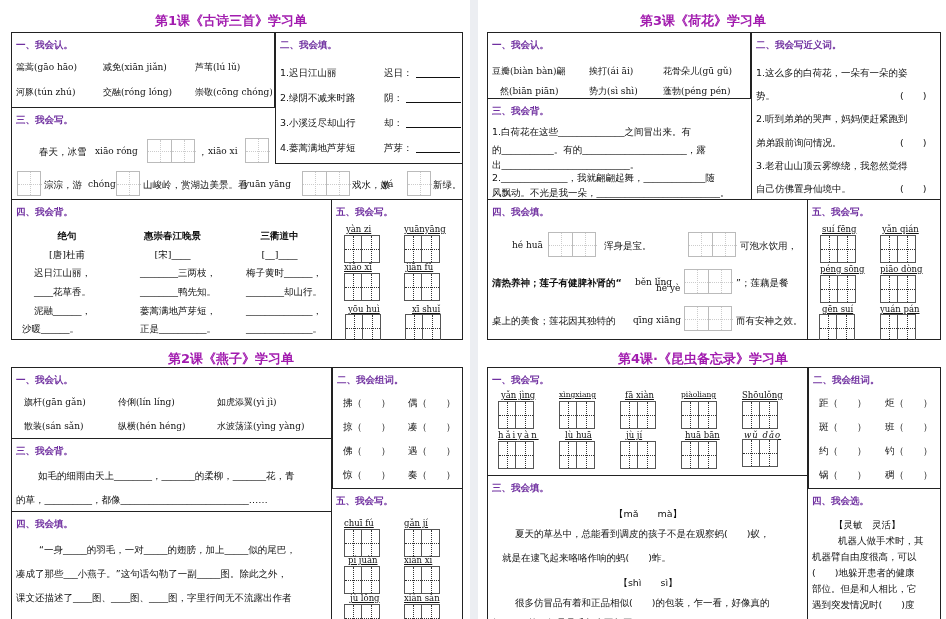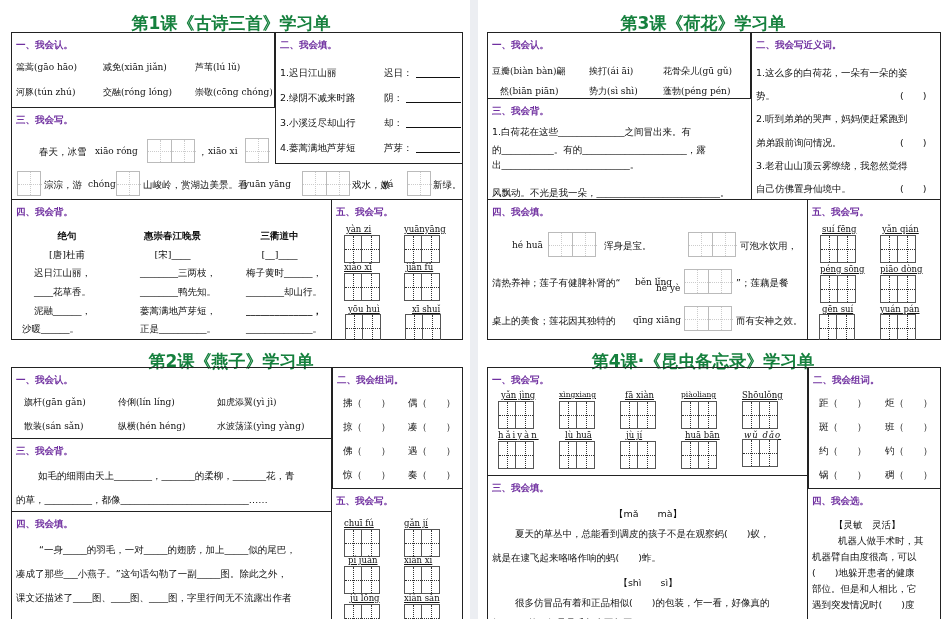--- a/index.html
+++ b/index.html
@@ -2,21 +2,21 @@
 <html><head>
 <meta charset="utf-8">
 <style>
   * { box-sizing: border-box; margin: 0; padding: 0; }
   html, body { width: 946px; height: 619px; overflow: hidden; background: #f2f3f6; }
   body { font-family: "DejaVu Sans", "Liberation Sans", sans-serif; color: #111; font-size: 10px; position: relative; }
   .page { position: absolute; top: 0; height: 619px; background: #fff; overflow: hidden; }
   .page.left { left: 0; width: 470px; }
   .page.right { left: 478px; width: 512px; }
   .gutter { position: absolute; left: 470px; top: 0; width: 8px; height: 619px; background: #eceef2; }
-  .title { position: absolute; font-weight: bold; font-size: 17px; text-align: center; color: #15803d; white-space: nowrap; }
+  .title { position: absolute; font-weight: bold; font-size: 13px; text-align: center; color: #a21caf; white-space: nowrap; }
   .box { position: absolute; border: 1px solid #222; }
   .sec { position: absolute; border-right: 1px solid #222; border-bottom: 1px solid #222; overflow: hidden; }
   .sec-h { color: #7030a0; font-weight: bold; font-size: 9.5px; position: absolute; left: 4px; top: 6px; white-space: nowrap; }
   .ln { position: absolute; white-space: nowrap; font-size: 9.5px; }
   .pin { font-family: "DejaVu Serif", "Liberation Serif", serif; font-size: 9px; }
   .blank { display: inline-block; border-bottom: 1px solid #111; height: 10px; vertical-align: -2px; }
   .tz { position: absolute; border: 1px solid #bbb; background:
         linear-gradient(#fff,#fff); }
   .tz .cell { position: absolute; top: 0; height: 100%; border-right: 1px solid #bbb; }
   .tz .cell::before { content: ""; position: absolute; left: 50%; top: 0; height: 100%; border-left: 1px dotted #ccc; }
@@ -110,21 +110,21 @@
       <div class="ln center" style="left:118px;width:85px;top:49px;">[宋]____</div>
       <div class="ln" style="left:128px;top:67px;">________三两枝，</div>
       <div class="ln" style="left:128px;top:86px;">________鸭先知。</div>
       <div class="ln" style="left:128px;top:105px;">蒌蒿满地芦芽短，</div>
       <div class="ln" style="left:128px;top:123px;">正是__________。</div>
 
       <div class="ln center" style="left:230px;width:75px;top:30px;font-weight:bold;">三衢道中</div>
       <div class="ln center" style="left:230px;width:75px;top:49px;">[__]____</div>
       <div class="ln" style="left:234px;top:67px;">梅子黄时______，</div>
       <div class="ln" style="left:234px;top:86px;">________却山行。</div>
-      <div class="ln" style="left:234px;top:105px;font-weight:bold;">______________，</div>
+      <div class="ln" style="left:234px;top:105px;">______________，</div>
       <div class="ln" style="left:234px;top:123px;">______________。</div>
     </div>
 
     <div class="sec" style="left:320px;top:167px;width:131px;height:140px;border-right:none;border-bottom:none;">
       <div class="sec-h">五、我会写。</div>
       <div class="gp" style="left:14px;top:24px;">yàn zi</div>
       <div class="grid2" style="left:12px;top:35px;">
           <div class="g a"></div>
           <div class="g b"></div>
         </div>
@@ -252,37 +252,38 @@
       <div class="ln" style="left:148px;top:104px;">(　　)</div>
       <div class="ln" style="left:4px;top:127px;">3.老君山山顶云雾缭绕，我忽然觉得</div>
       <div class="ln" style="left:4px;top:150px;">自己仿佛置身仙境中。</div>
       <div class="ln" style="left:148px;top:150px;">(　　)</div>
     </div>
     <div class="sec" style="left:0;top:66px;width:263px;height:101px;border-right:none;">
       <div class="sec-h">三、我会背。</div>
       <div class="ln" style="left:4px;top:27px;">1.白荷花在这些______________之间冒出来。有</div>
       <div class="ln" style="left:4px;top:45px;">的___________。有的______________________，露</div>
       <div class="ln" style="left:4px;top:60px;">出___________________________。</div>
+      <div class="ln" style="left:4px;top:73px;">2.______________，我就翩翩起舞，_____________随</div>
       <div class="ln" style="left:4px;top:88px;">风飘动。不光是我一朵，__________________________。</div>
     </div>
     <div class="sec" style="left:0;top:167px;width:320px;height:140px;border-bottom:none;">
       <div class="sec-h">四、我会填。</div>
       <div class="ln pin" style="left:24px;top:40px;">hé huā</div>
       <div class="tz" style="left:60px;top:32px;width:48px;height:25px;">
           <div class="cell" style="left:0;width:24px;"></div>
           <div class="cell" style="left:24px;width:24px;"></div>
         </div>
       <div class="ln" style="left:116px;top:40px;">浑身是宝。</div>
       <div class="ln pin" style="left:168px;top:40px;margin-top:43px;">hé yè</div>
       <div class="tz" style="left:200px;top:32px;width:48px;height:25px;">
           <div class="cell" style="left:0;width:24px;"></div>
           <div class="cell" style="left:24px;width:24px;"></div>
         </div>
       <div class="ln" style="left:252px;top:40px;">可泡水饮用，</div>
-      <div class="ln" style="left:4px;top:77px;">清热养神；莲子有健脾补肾的“</div>
+      <div class="ln" style="left:4px;top:77px;font-weight:bold;">清热养神；莲子有健脾补肾的“</div>
       <div class="ln pin" style="left:147px;top:77px;">běn lǐng</div>
       <div class="tz" style="left:196px;top:69px;width:48px;height:25px;">
           <div class="cell" style="left:0;width:24px;"></div>
           <div class="cell" style="left:24px;width:24px;"></div>
         </div>
       <div class="ln" style="left:248px;top:77px;">”；莲藕是餐</div>
       <div class="ln" style="left:4px;top:115px;">桌上的美食；莲花因其独特的</div>
       <div class="ln pin" style="left:145px;top:115px;">qīng xiāng</div>
       <div class="tz" style="left:196px;top:106px;width:48px;height:25px;">
           <div class="cell" style="left:0;width:24px;"></div>
@@ -389,21 +390,21 @@
       <div class="ln" style="left:76px;top:53px;">班（　　）</div>
       <div class="ln" style="left:10px;top:77px;">约（　　）</div>
       <div class="ln" style="left:76px;top:77px;">钓（　　）</div>
       <div class="ln" style="left:10px;top:101px;">锅（　　）</div>
       <div class="ln" style="left:76px;top:101px;">稠（　　）</div>
     </div>
     <div class="sec" style="left:0;top:108px;width:320px;height:152px;border-bottom:none;">
       <div class="sec-h">三、我会填。</div>
       <div class="ln center" style="left:0;width:320px;top:32px;">【mǎ　　mà】</div>
       <div class="ln" style="left:27px;top:52px;">夏天的草丛中，总能看到调皮的孩子不是在观察蚂(　　)蚁，</div>
-      <div class="ln" style="left:4px;top:76px;text-align:center;">就是在逮飞起来咯咯作响的蚂(　　)蚱。</div>
+      <div class="ln" style="left:14px;top:76px;text-align:center;">就是在逮飞起来咯咯作响的蚂(　　)蚱。</div>
       <div class="ln center" style="left:0;width:320px;top:101px;">【shì　　sì】</div>
       <div class="ln" style="left:27px;top:121px;">很多仿冒品有着和正品相似(　　)的包装，乍一看，好像真的</div>
       <div class="ln" style="left:4px;top:141px;">似(　　)的，但是品质却大不相同。</div>
     </div>
     <div class="sec" style="left:320px;top:121px;width:133px;height:140px;border-right:none;border-bottom:none;">
       <div class="sec-h">四、我会选。</div>
       <div class="ln" style="left:26px;top:30px;">【灵敏　灵活】</div>
       <div class="ln" style="left:30px;top:46px;">机器人做手术时，其</div>
       <div class="ln" style="left:4px;top:62px;">机器臂自由度很高，可以</div>
       <div class="ln" style="left:4px;top:78px;">(　　)地躲开患者的健康</div>

